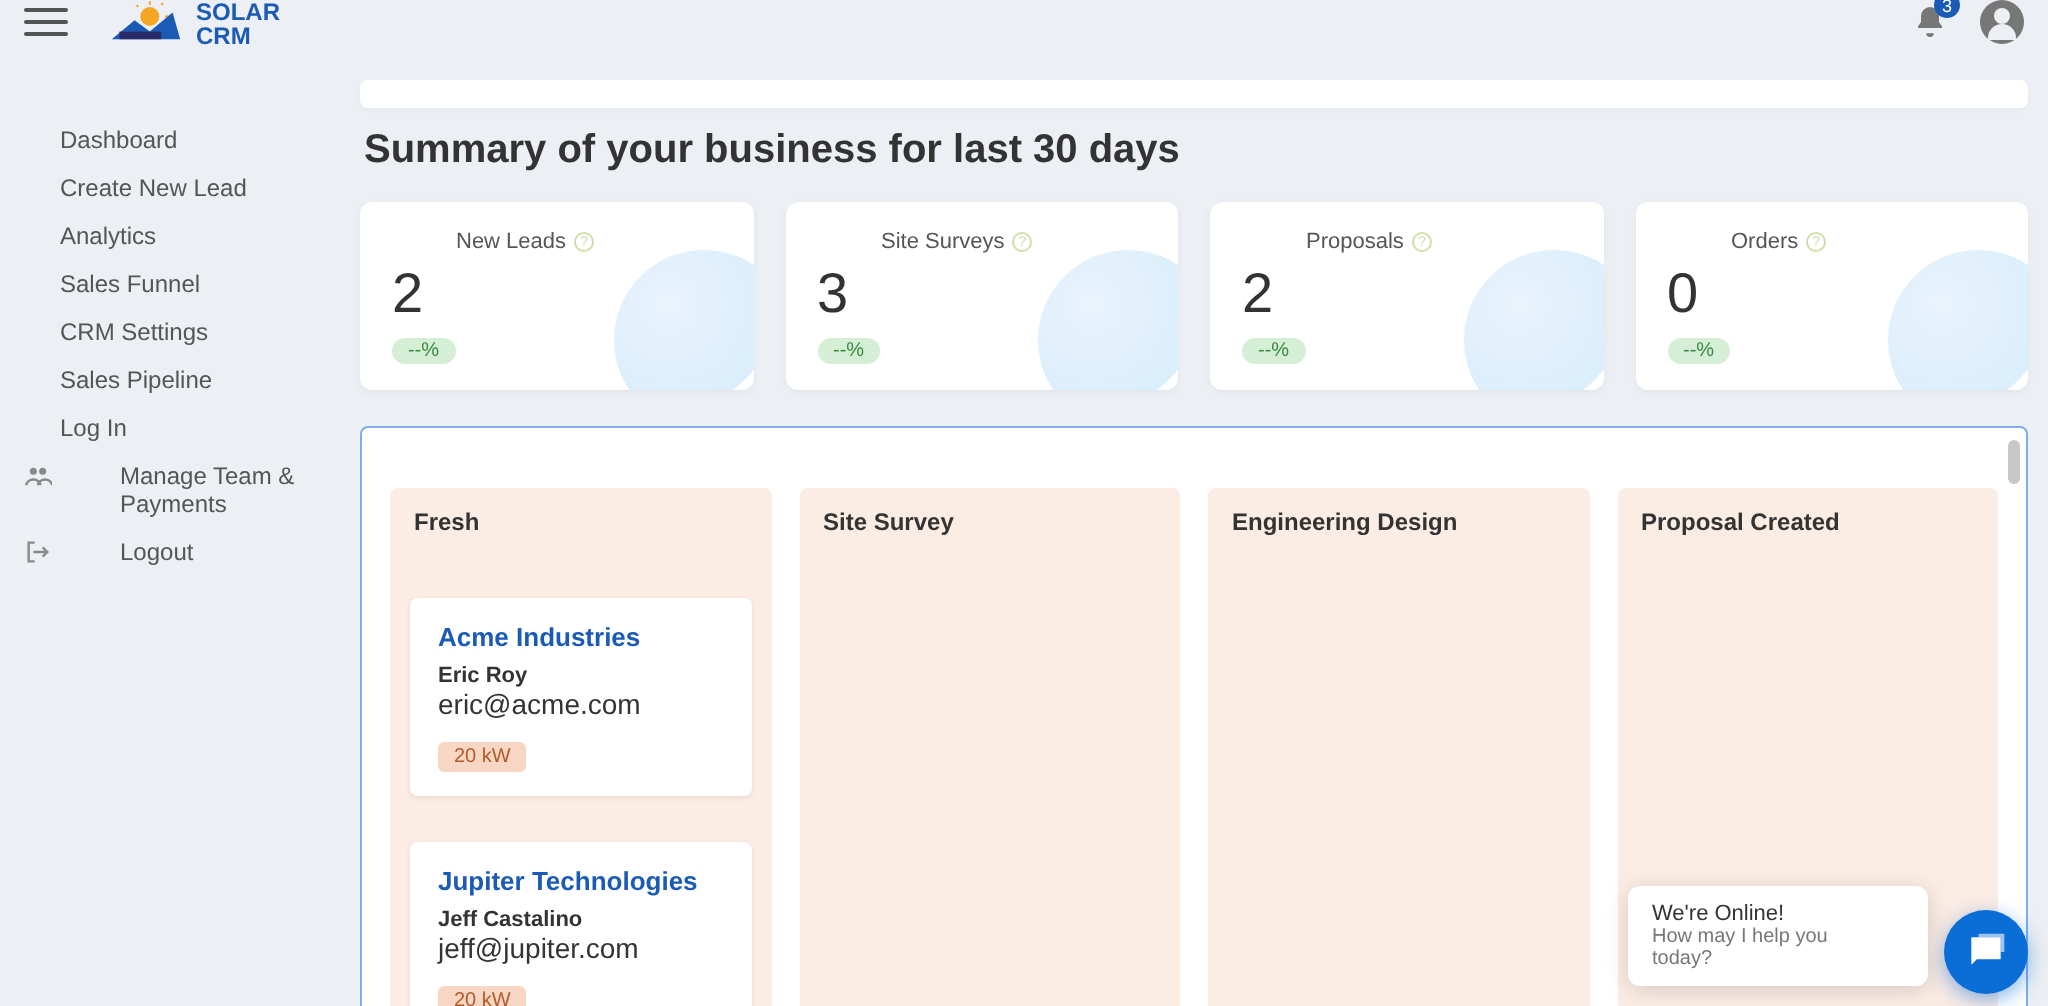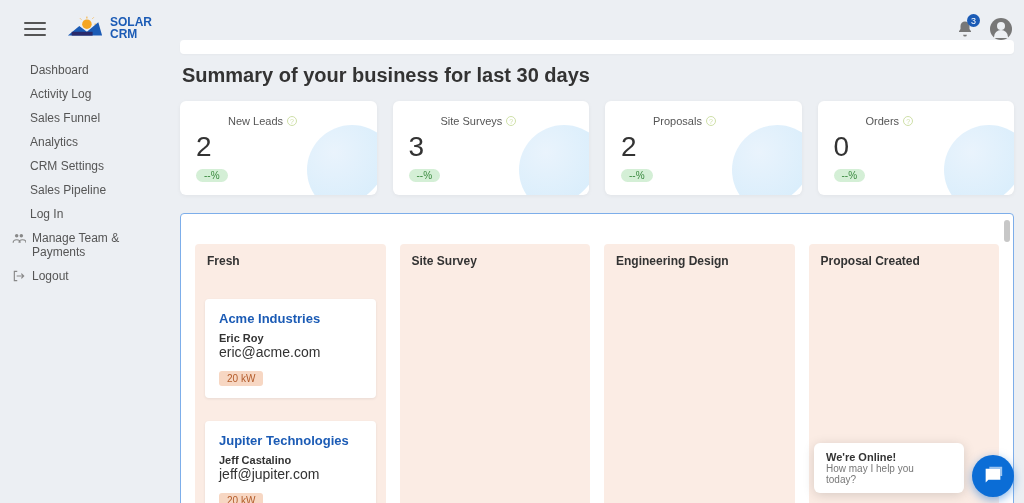--- a/index.html
+++ b/index.html
@@ -8,24 +8,23 @@
     background: #eceff3;
     color: #333;
     width: 1024px;
     height: 503px;
     overflow: hidden;
     position: relative;
   }
   .topbar {
     height: 40px;
     display: flex;
-    align-items: flex-end;
+    align-items: flex-start;
     padding: 0 12px;
     background: #eceff3;
-    margin-left: 12px;
   }
   .hamburger {
     width: 22px;
     height: 22px;
     display: flex;
     flex-direction: column;
     justify-content: center;
     gap: 4px;
     cursor: pointer;
   }
@@ -112,21 +111,21 @@
     font-size: 12px;
   }
   .side-item {
     padding: 5px 4px 5px 22px;
     color: #555;
     cursor: pointer;
     position: relative;
     display: flex;
     align-items: flex-start;
   }
-  .side-item.with-icon { padding-left: 4px; }
+  .side-item.with-icon { padding-left: 4px; gap: 28px; }
   .side-icon {
     width: 14px;
     height: 14px;
     margin-right: 6px;
     color: #888;
     flex-shrink: 0;
   }
 
   .main {
     flex: 1;
@@ -274,21 +273,21 @@
     position: absolute;
     right: 60px;
     bottom: 10px;
     background: #fff;
     border-radius: 6px;
     box-shadow: 0 2px 12px rgba(0,0,0,0.15);
     padding: 8px 22px 8px 12px;
     font-size: 11px;
     width: 150px;
   }
-  .chat-title { font-weight: 700; color: #333; }
+  .chat-title { font-weight: 400; color: #333; }
   .chat-sub { color: #777; font-size: 10px; }
   .chat-fab {
     position: absolute;
     right: 10px;
     bottom: 6px;
     width: 42px;
     height: 42px;
     background: #0b6dd6;
     border-radius: 50%;
     display: flex;
@@ -337,27 +336,27 @@
     <div class="avatar-icon"></div>
   </div>
 </div>
 
 <div class="layout">
   <div class="sidebar">
     <div class="side-item">
         <span>Dashboard</span>
       </div>
     <div class="side-item">
-        <span>Activity Log</span>
+        <span>Create New Lead</span>
+      </div>
+    <div class="side-item">
+        <span>Analytics</span>
       </div>
     <div class="side-item">
         <span>Sales Funnel</span>
-      </div>
-    <div class="side-item">
-        <span>Analytics</span>
       </div>
     <div class="side-item">
         <span>CRM Settings</span>
       </div>
     <div class="side-item">
         <span>Sales Pipeline</span>
       </div>
     <div class="side-item">
         <span>Log In</span>
       </div>

